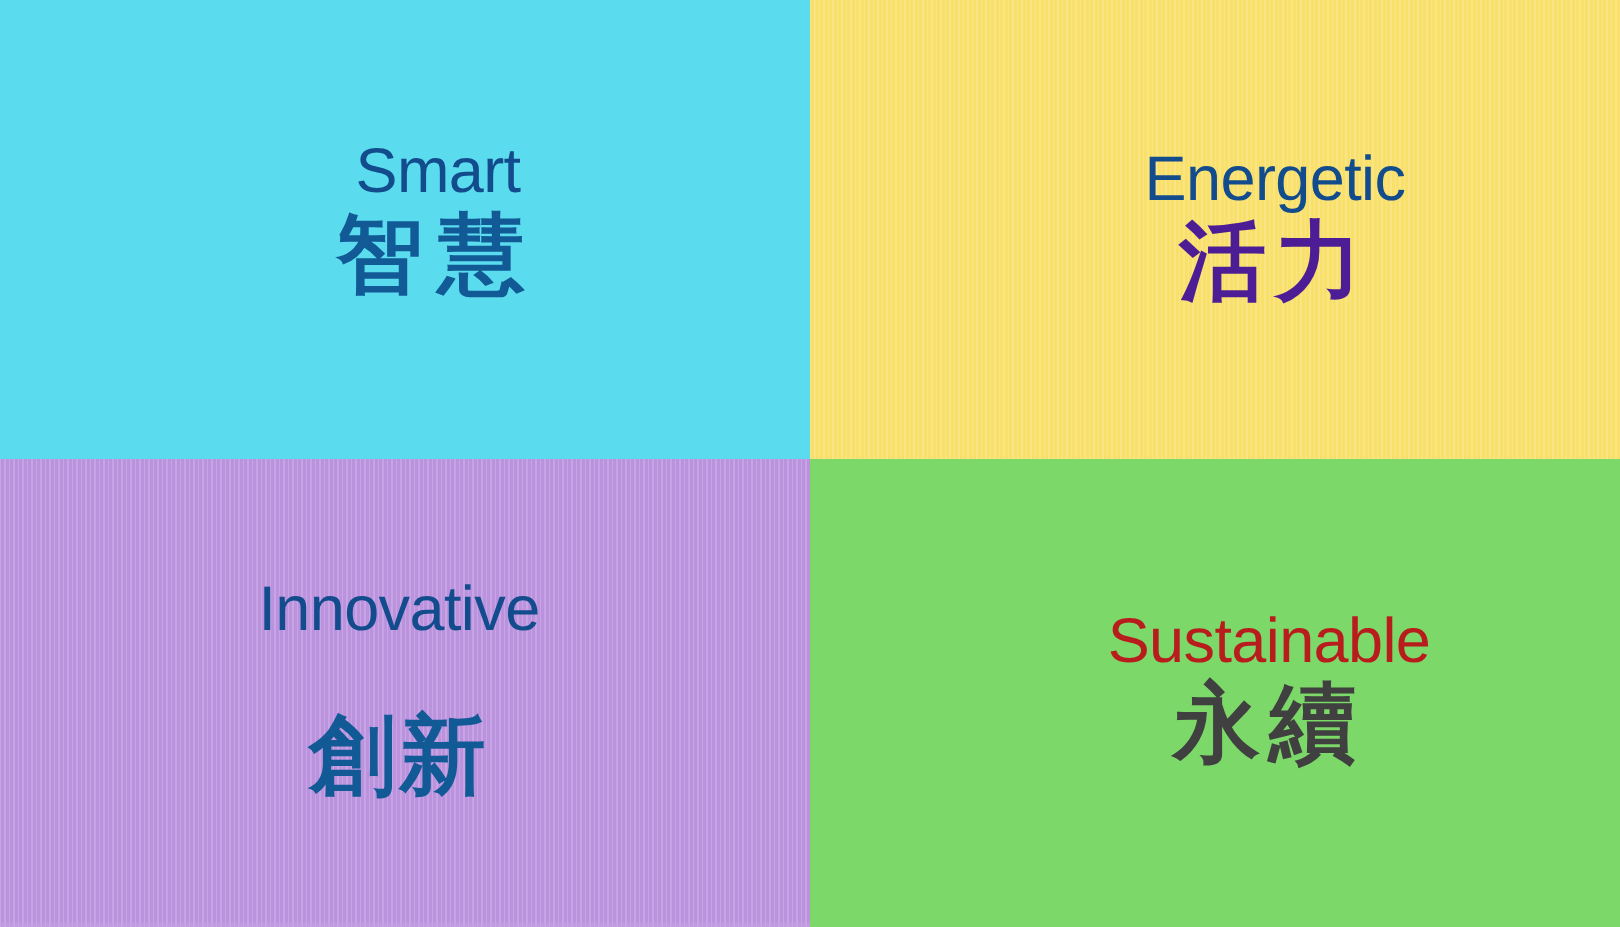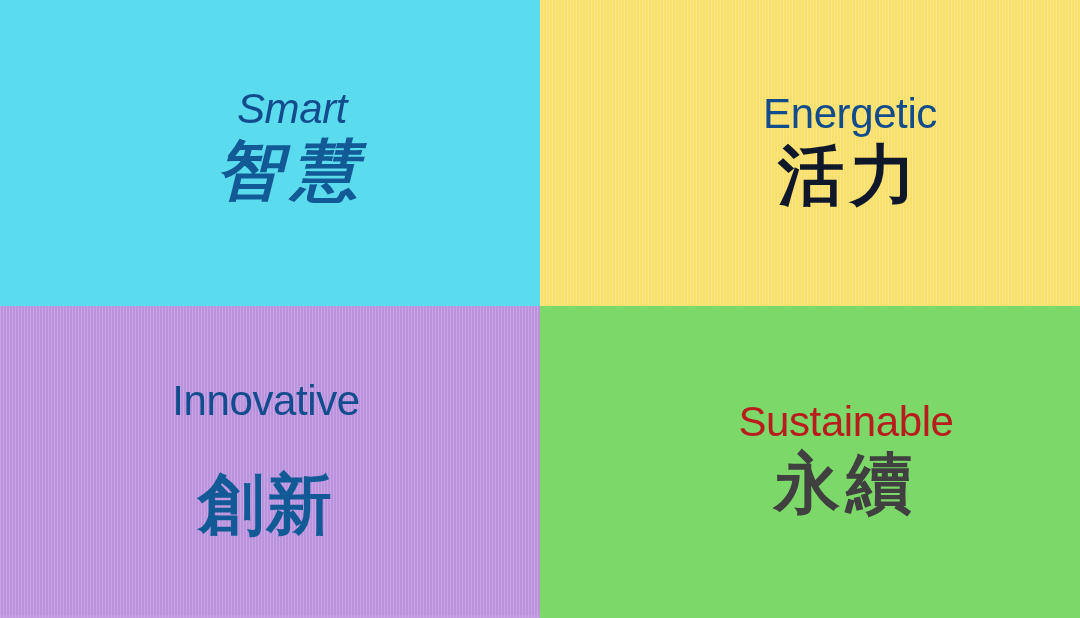--- a/index.html
+++ b/index.html
@@ -52,30 +52,30 @@
     transform: translateX(24px);
   }
   .label-en {
     font-size: 42px;
     font-weight: 400;
     letter-spacing: -0.4px;
     line-height: 1.08;
     white-space: nowrap;
   }
   .label-zh {
-    font-size: 66px;
+    font-size: 58px;
     font-weight: 700;
     letter-spacing: 4px;
     line-height: 1.12;
     margin-top: 2px;
     white-space: nowrap;
   }
 
   
-  #q-smart .stack        { transform: translate(22px, -6px); font-style: italic; }
+  #q-smart .stack        { transform: translate(22px, -6px); }
   #q-energetic .stack    { transform: translate(40px, -1px); }
   #q-innovative .stack   { transform: translate(-4px, -2px); gap: 20px; }
   #q-sustainable .stack  { transform: translate(36px, -2px); }
 
   #q-smart .label-zh       { letter-spacing: 10px; }
   #q-energetic .label-zh   { letter-spacing: 6px; }
   #q-innovative .label-zh  { letter-spacing: 2px; }
   #q-sustainable .label-zh { letter-spacing: 6px; }
 
   .bottom-seam {
@@ -99,21 +99,21 @@
       <div class="stack">
         <span class="label-en" style="color: rgb(19, 76, 140);">Smart</span>
         <span class="label-zh" style="color: rgb(18, 90, 150);">智慧</span>
       </div>
     </div>
 
     <div class="quadrant textured" id="q-energetic" style="background-color: rgb(248, 224, 107); align-items: center;">
       <div class="texture"></div>
       <div class="stack">
         <span class="label-en" style="color: rgb(19, 76, 140);">Energetic</span>
-        <span class="label-zh" style="color: #0f172a;">活力</span>
+        <span class="label-zh" style="color: #4c1d95;">活力</span>
       </div>
     </div>
 
     <div class="quadrant textured" id="q-innovative" style="background-color: rgb(187, 146, 222);">
       <div class="texture"></div>
       <div class="stack">
         <span class="label-en" style="color: rgb(19, 76, 140);">Innovative</span>
         <span class="label-zh" style="color: rgb(18, 90, 150); margin-top: 24px;">創新</span>
       </div>
       <div class="bottom-seam" style="background-color: rgb(198, 162, 228);"></div>

